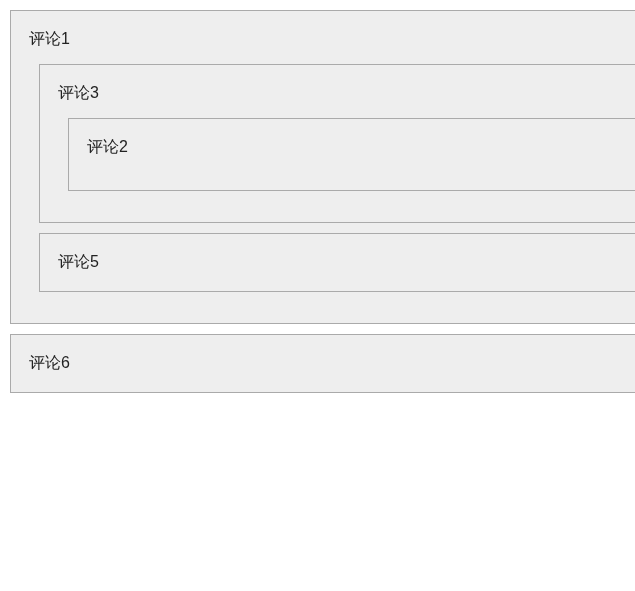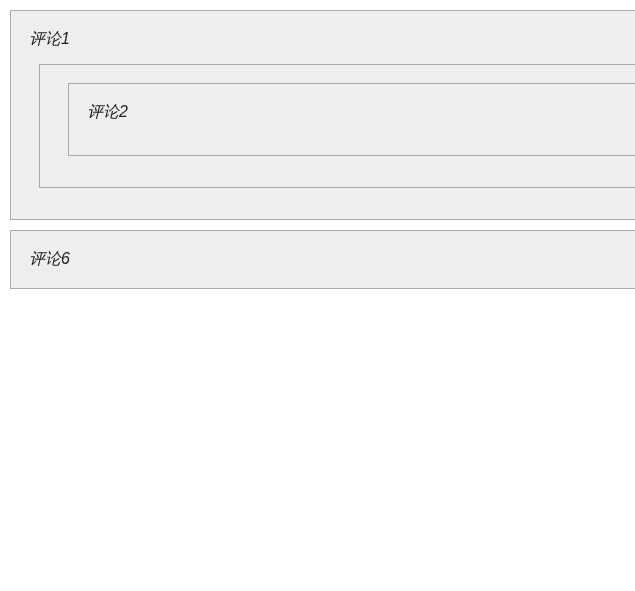--- a/index.html
+++ b/index.html
@@ -17,21 +17,20 @@
       overflow: hidden;
       padding-top: 10px;
     }
     .comment {
       border: 1px solid #aaa;
       background: #eeeeee;
       padding: 18px 0 18px 18px;
       margin-left: 10px;
       margin-bottom: 10px;
       border-right: none;
-      font-style: italic;
     }
     .comment-label {
       display: block;
       margin-bottom: 14px;
     }
     .comment > .comment:first-of-type {
       margin-top: 0;
     }
     .comment > .comment:last-child {
       margin-bottom: 13px;
@@ -43,24 +42,28 @@
     body > .comment + .comment {
     }
   </style>
 </head>
 <body>
 
 <div class="comment">
   <span class="comment-label">评论1</span>
 
   <div class="comment">
+    <span class="comment-label">评论3</span>
 
     <div class="comment">
       <span class="comment-label">评论2</span>
 
     </div>
   </div>
 
+  <div class="comment leaf">
+    <span class="comment-label">评论5</span>
+  </div>
 </div>
 
 <div class="comment leaf">
   <span class="comment-label">评论6</span>
 </div>
 
 </body></html>

